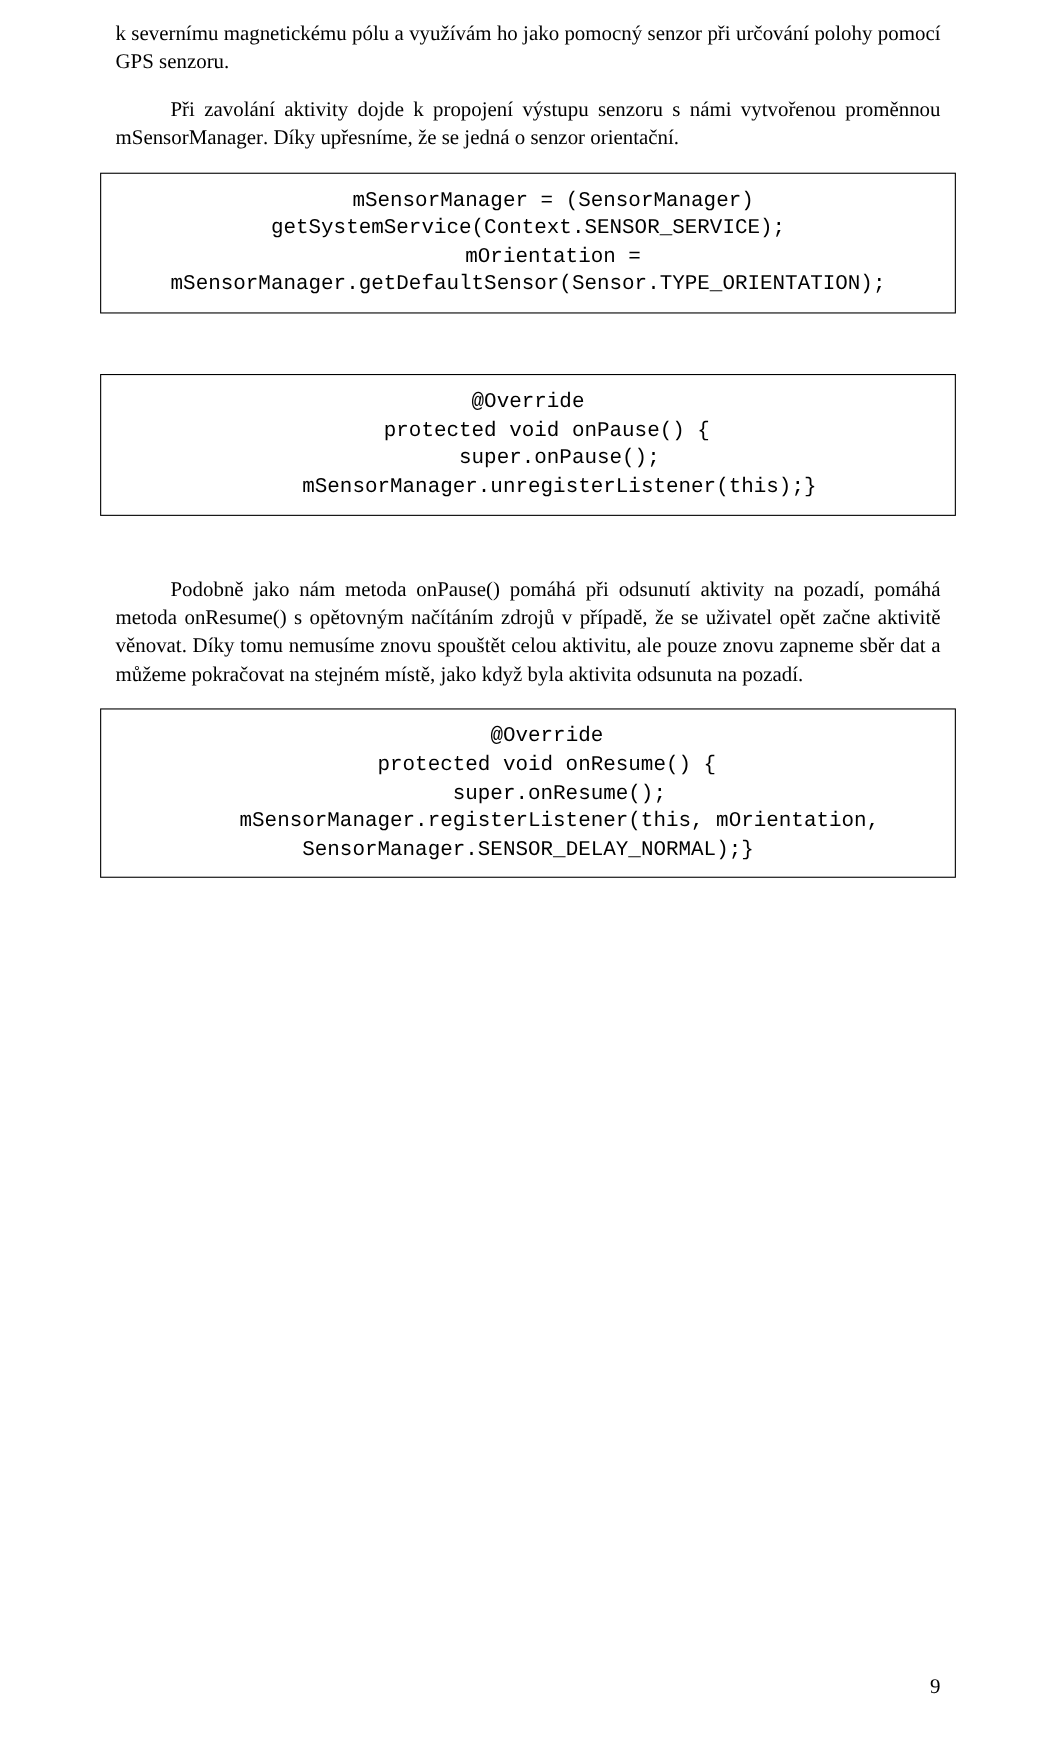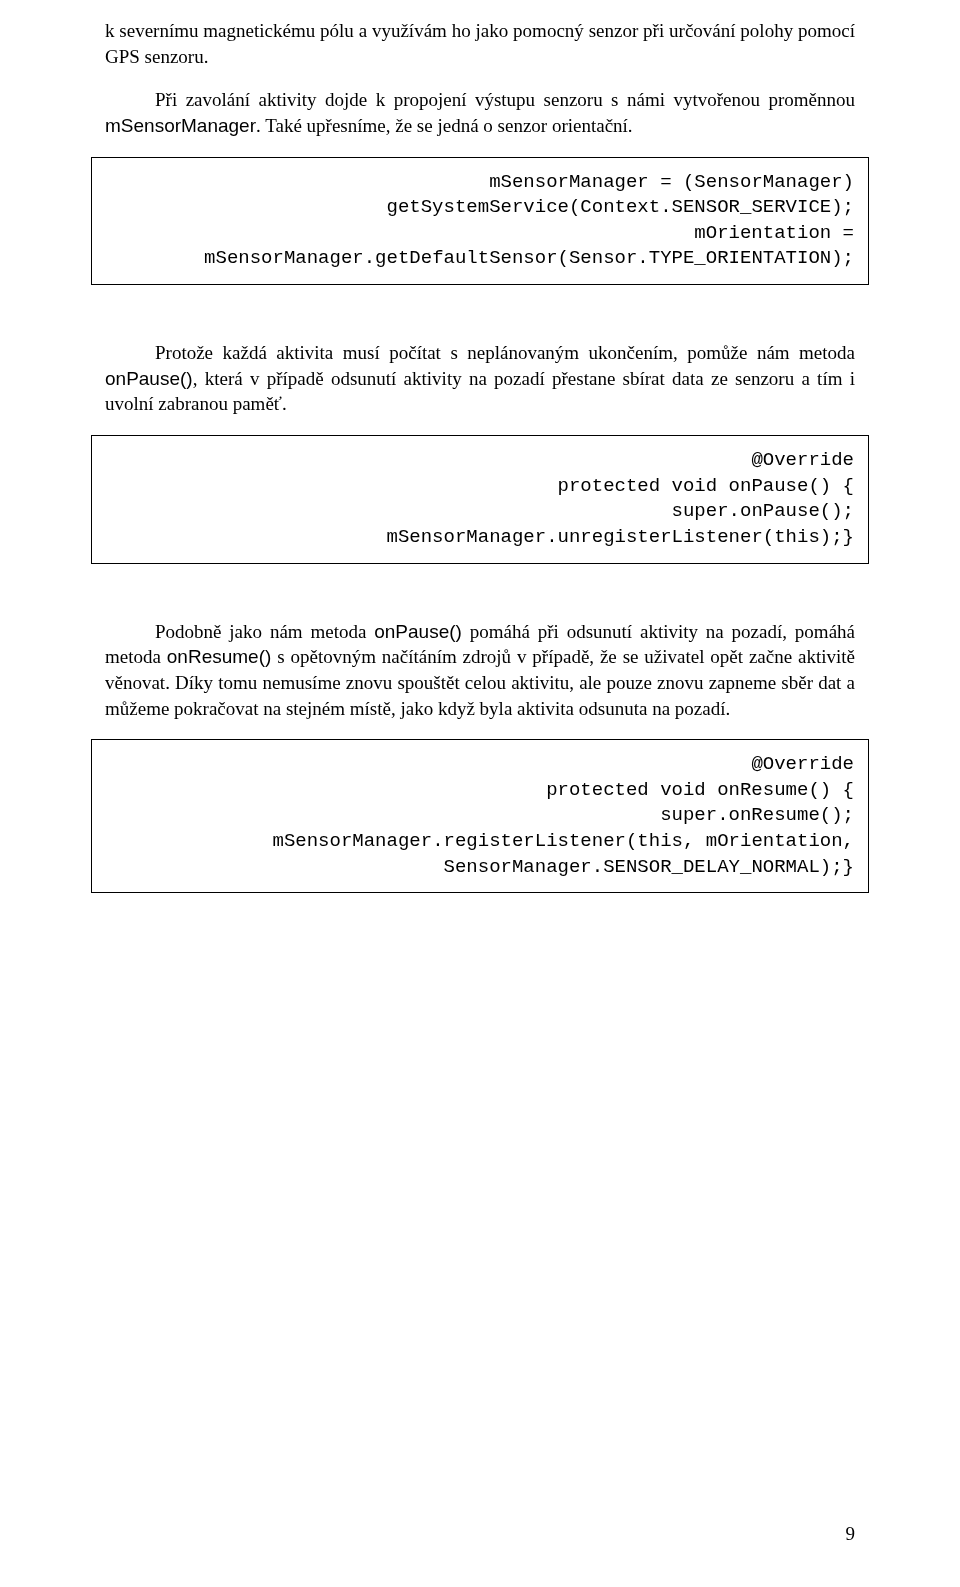--- a/index.html
+++ b/index.html
@@ -19,60 +19,57 @@
     line-height: 1.35;
   }
   p {
     margin: 0 0 18px 0;
     text-align: justify;
   }
   .indent {
     text-indent: 50px;
   }
   .mono, code {
-    font-family: Liberation Sans, sans-serif;
+    font-family: Liberation Serif, serif;
   }
   .codebox {
     border: 1px solid #000;
     padding: 12px 14px 12px 14px;
     margin: 10px -14px 55px -14px;
     font-family: "Courier New", Courier, monospace;
     font-size: 19px;
     line-height: 1.35;
     white-space: pre-wrap;
-    text-align: right;
+    text-align: center;
   }
   .pagenum {
     position: absolute;
     bottom: 40px;
     right: 105px;
     font-size: 19px;
   }
 </style>
 </head>
 <body>
 
 <div class="page">
 
   <p>k&nbsp;severnímu magnetickému pólu a využívám ho jako pomocný senzor při určování polohy pomocí GPS senzoru.</p>
 
 
 
   <p class="indent">
-    <span>Při zavolání aktivity dojde k&nbsp;propojení výstupu senzoru s&nbsp;námi vytvořenou proměnnou </span><code class="mono">mSensorManager</code><span>. Také upřesníme, že se jedná o senzor orientační.</span>
+    <span>Při zavolání aktivity dojde k&nbsp;propojení výstupu senzoru s&nbsp;námi vytvořenou proměnnou </span><code class="mono">mSensorManager</code><span>. Díky upřesníme, že se jedná o senzor orientační.</span>
   </p>
 
   <div class="codebox">    mSensorManager = (SensorManager)
 getSystemService(Context.SENSOR_SERVICE);
     mOrientation =
 mSensorManager.getDefaultSensor(Sensor.TYPE_ORIENTATION);</div>
 
-  <p class="indent">
-    <span>Protože každá aktivita musí počítat s&nbsp;neplánovaným ukončením, pomůže nám metoda </span><code class="mono">onPause()</code><span>, která v&nbsp;případě odsunutí aktivity na pozadí přestane sbírat data ze senzoru a tím i uvolní zabranou paměť.</span>
-  </p>
 
   <div class="codebox">@Override
    protected void onPause() {
      super.onPause();
      mSensorManager.unregisterListener(this);}</div>
 
   <p class="indent">
     <span>Podobně jako nám metoda </span><code class="mono">onPause()</code><span> pomáhá při odsunutí aktivity na pozadí, pomáhá metoda </span><code class="mono">onResume()</code><span> s&nbsp;opětovným načítáním zdrojů v&nbsp;případě, že se uživatel opět začne aktivitě věnovat. Díky tomu nemusíme znovu spouštět celou aktivitu, ale pouze znovu zapneme sběr dat a můžeme pokračovat na stejném místě, jako když byla aktivita odsunuta na pozadí.</span>
   </p>
 

